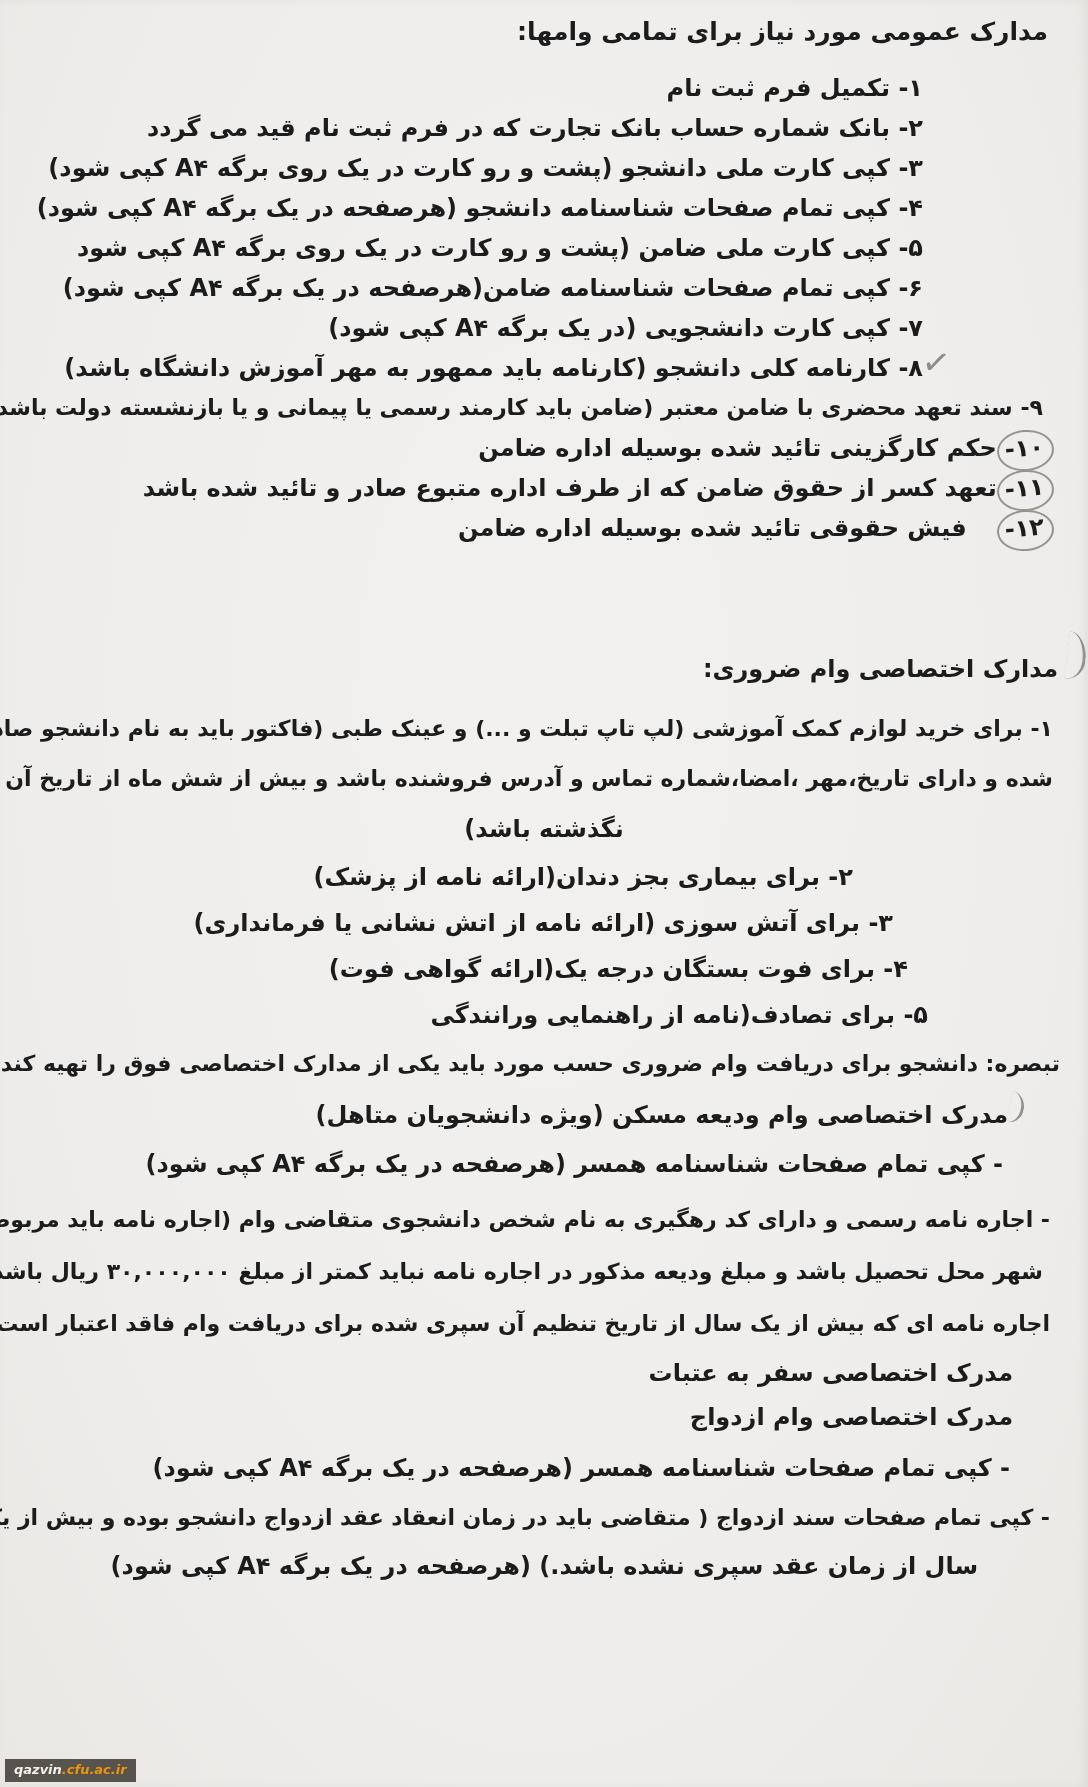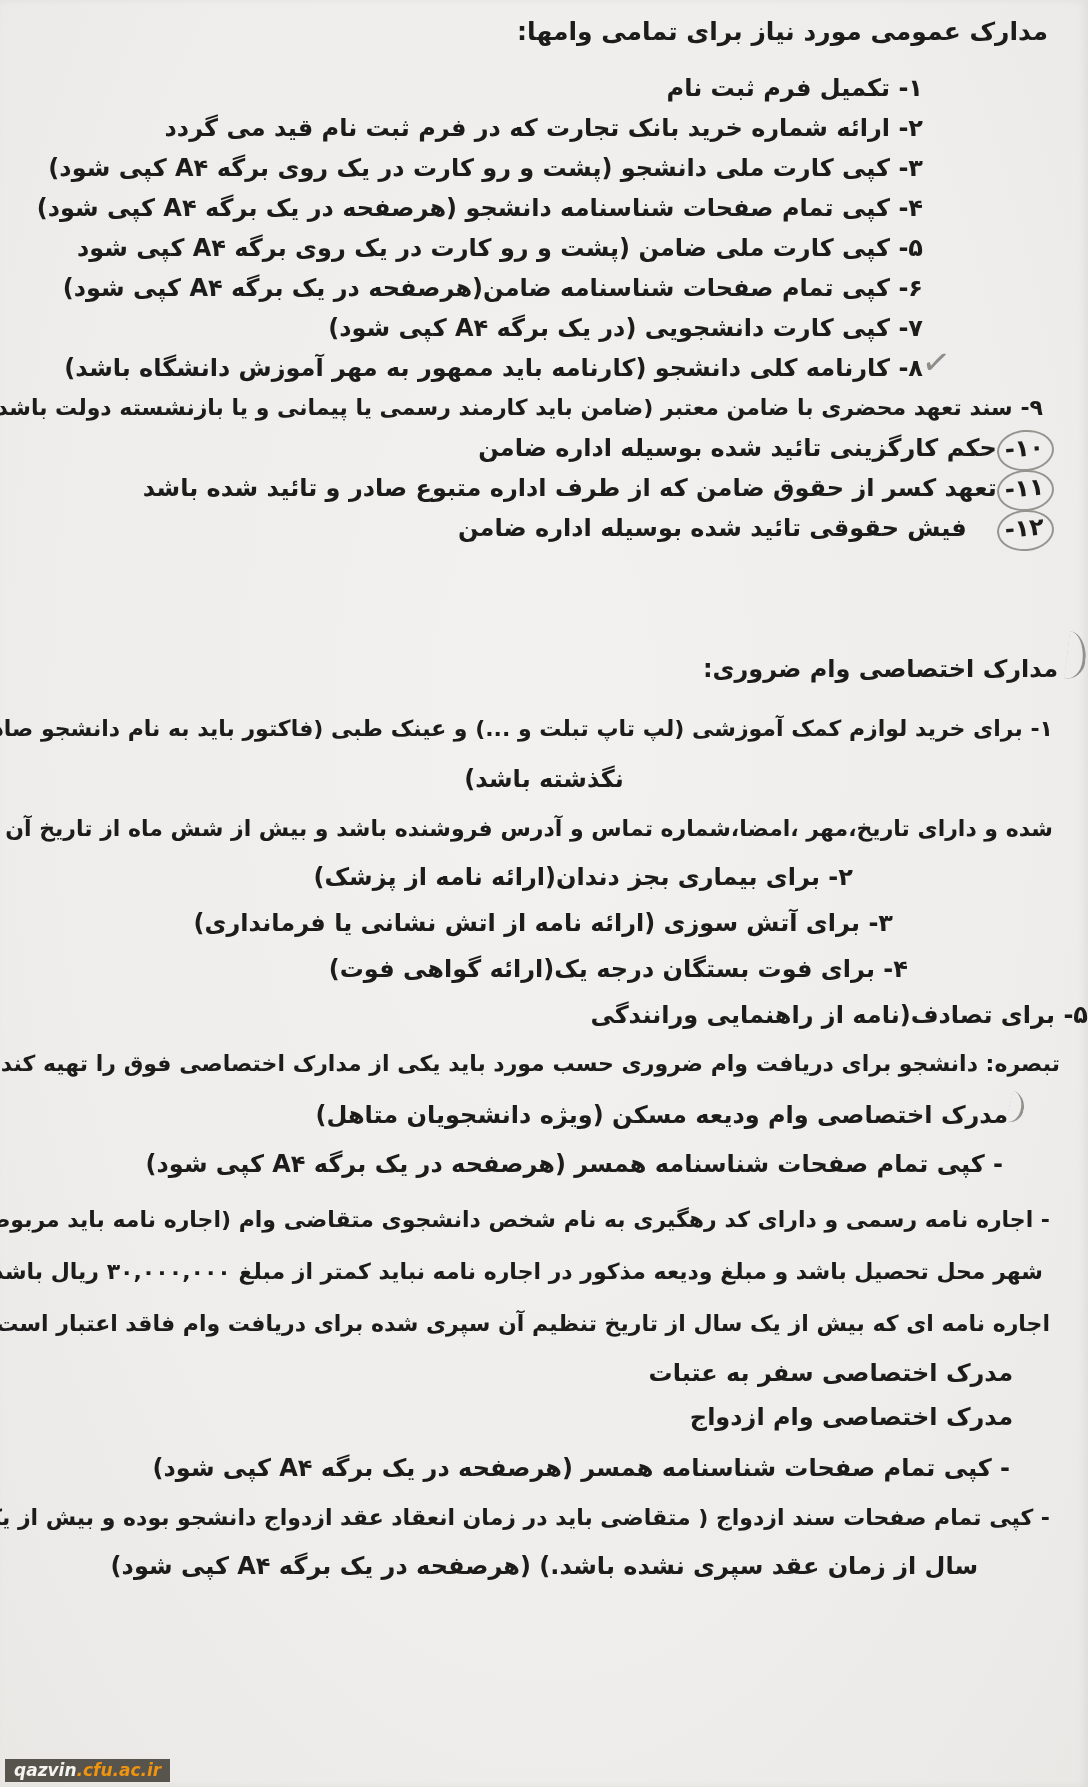--- a/index.html
+++ b/index.html
@@ -28,21 +28,21 @@
   .h-housing{margin-top:8px;padding-right:80px;}
   .h-atabat{margin-top:2px;padding-right:75px;}
   .h-marriage{margin-top:2px;padding-right:75px;}
   .e1{margin-top:14px;}
   .e1 .line{height:50px;line-height:50px;padding-right:35px;}
   .e1 .center{text-align:center;padding-right:0;font-size:24px;}
   .elist .line{height:46px;line-height:46px;}
   .e-2{padding-right:235px;}
   .e-3{padding-right:195px;text-align:right;}
   .e-4{padding-right:180px;}
-  .e-5{}
+  .e-5{padding-right:160px;}
   .note{margin-top:4px;height:44px;line-height:44px;padding-right:28px;}
   .hb1{margin-top:6px;height:44px;line-height:44px;padding-right:85px;}
   .hb2{margin-top:8px;}
   .hb2 .line{height:52px;line-height:52px;padding-right:38px;}
   .hb2 .l2{padding-right:45px;}
   .ablock{margin-top:12px;}
   .ablock .line{height:50px;line-height:50px;padding-right:38px;}
   .ablock .l2{padding-right:45px;}
   .ablock .l3{padding-right:255px;}
   .mb1{margin-top:8px;height:44px;line-height:44px;padding-right:78px;}
@@ -60,53 +60,53 @@
     position:absolute;right:138px;top:-6px;
     color:#8f8d87;font-size:34px;font-weight:normal;
     transform:rotate(8deg);
   }
   .pencil-mark{position:absolute;border-right:3px solid #93918b;}
   .pm-1{right:2px;top:632px;width:16px;height:48px;border-radius:0 100% 100% 0 / 0 60% 40% 0;transform:rotate(7deg);}
   .pm-2{right:64px;top:1092px;width:12px;height:32px;border-radius:0 100% 100% 0 / 0 55% 45% 0;transform:rotate(14deg);}
   .watermark{
     position:absolute;left:5px;bottom:5px;
     background:#56544d;color:#f5f3ef;
-    font-style:italic;font-weight:bold;font-size:17px;
+    font-style:italic;font-weight:bold;font-size:13px;
     padding:2px 9px 3px 9px;line-height:18px;direction:ltr;white-space:nowrap;
   }
   .watermark .orange{color:#f0930f;}
 </style>
 </head>
 <body>
 
 <div class="page">
 
   <div class="line title">مدارک عمومی مورد نیاز برای تمامی وامها:</div>
 
   <div class="glist">
     <div class="line g-line"><span class="num">۱-</span> <span>تکمیل فرم ثبت نام</span></div>
-    <div class="line g-line"><span class="num">۲-</span> <span>ارائه شماره خرید بانک تجارت که در فرم ثبت نام قید می گردد</span></div>
+    <div class="line g-line"><span class="num">۲-</span> <span>بانک شماره حساب بانک تجارت که در فرم ثبت نام قید می گردد</span></div>
     <div class="line g-line"><span class="num">۳-</span> <span>کپی کارت ملی دانشجو (پشت و رو کارت در یک روی برگه A۴ کپی شود)</span></div>
     <div class="line g-line"><span class="num">۴-</span> <span>کپی تمام صفحات شناسنامه دانشجو (هرصفحه در یک برگه A۴ کپی شود)</span></div>
     <div class="line g-line"><span class="num">۵-</span> <span>کپی کارت ملی ضامن (پشت و رو کارت در یک روی برگه A۴ کپی شود</span></div>
     <div class="line g-line"><span class="num">۶-</span> <span>کپی تمام صفحات شناسنامه ضامن(هرصفحه در یک برگه A۴ کپی شود)</span></div>
     <div class="line g-line"><span class="num">۷-</span> <span>کپی کارت دانشجویی (در یک برگه A۴ کپی شود)</span></div>
     <div class="line g-line"><span class="check">✓</span><span class="num">۸-</span> <span>کارنامه کلی دانشجو (کارنامه باید ممهور به مهر آموزش دانشگاه باشد)</span></div>
     <div class="line g-wide long"><span class="num">۹-</span> <span>سند تعهد محضری با ضامن معتبر (ضامن باید کارمند رسمی یا پیمانی و یا بازنشسته دولت باشد)</span></div>
     <div class="line g-circ"><span class="circled"><span class="num">۱۰-</span></span><span>حکم کارگزینی تائید شده بوسیله اداره ضامن</span></div>
     <div class="line g-circ"><span class="circled"><span class="num">۱۱-</span></span><span>تعهد کسر از حقوق ضامن که از طرف اداره متبوع صادر و تائید شده باشد</span></div>
     <div class="line g-circ"><span class="circled"><span class="num">۱۲-</span></span><span class="gap-text">فیش حقوقی تائید شده بوسیله اداره ضامن</span></div>
   </div>
 
   <div class="line heading h-emerg">مدارک اختصاصی وام ضروری:</div>
 
   <div class="e1">
     <div class="line long">۱- برای خرید لوازم کمک آموزشی (لپ تاپ تبلت و ...) و عینک طبی (فاکتور باید به نام دانشجو صادر</div>
+    <div class="line long">شده و دارای تاریخ،مهر ،امضا،شماره تماس و آدرس فروشنده باشد و بیش از شش ماه از تاریخ آن</div>
     <div class="line center">نگذشته باشد)</div>
-    <div class="line long">شده و دارای تاریخ،مهر ،امضا،شماره تماس و آدرس فروشنده باشد و بیش از شش ماه از تاریخ آن</div>
   </div>
 
   <div class="elist">
     <div class="line e-2">۲- برای بیماری بجز دندان(ارائه نامه از پزشک)</div>
     <div class="line e-3">۳- برای آتش سوزی (ارائه نامه از اتش نشانی یا فرمانداری)</div>
     <div class="line e-4">۴- برای فوت بستگان درجه یک(ارائه گواهی فوت)</div>
     <div class="line e-5">۵- برای تصادف(نامه از راهنمایی ورانندگی</div>
   </div>
 
   <div class="line note long">تبصره: دانشجو برای دریافت وام ضروری حسب مورد باید یکی از مدارک اختصاصی فوق را تهیه کند</div>

